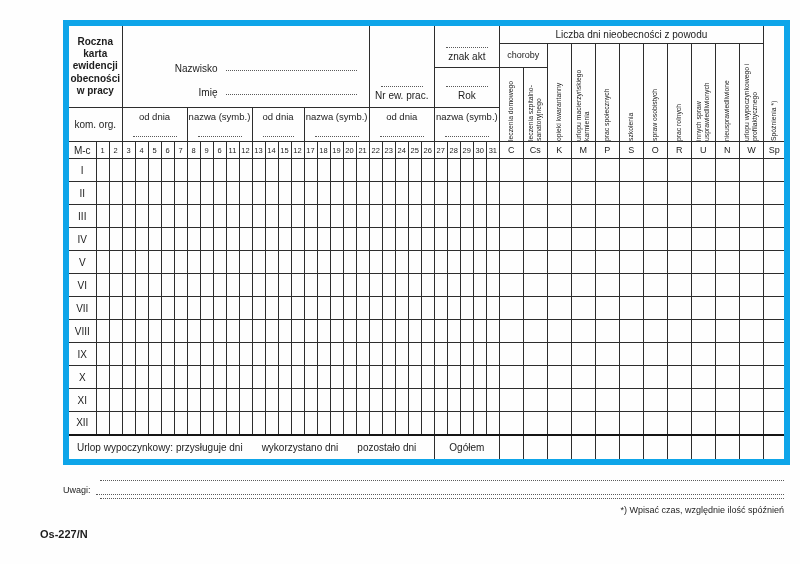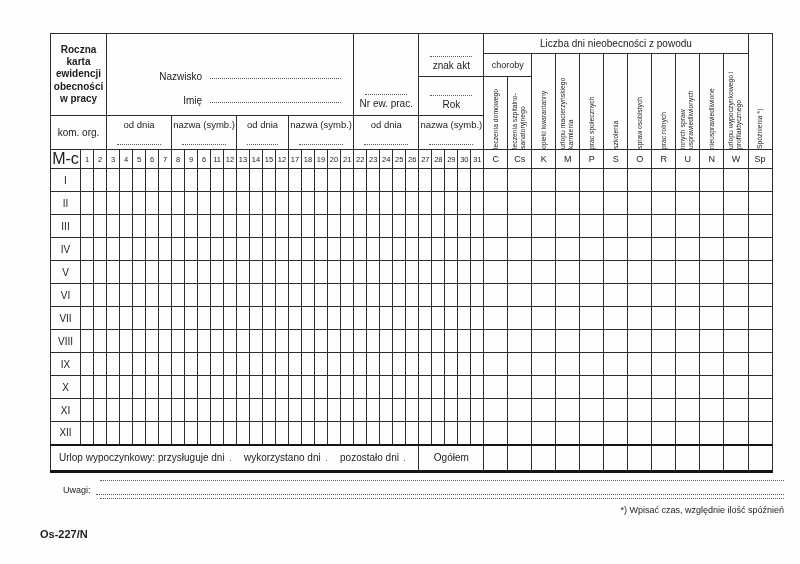--- a/index.html
+++ b/index.html
@@ -1,19 +1,19 @@
 <!DOCTYPE html>
 <html><head>
 <meta charset="utf-8">
 <style>
   html,body{margin:0;padding:0;}
   body{width:800px;height:564px;background:#ffffff;font-family:"Liberation Sans",sans-serif;color:#1c1c1c;}
   .page{position:relative;width:800px;height:564px;background:#fefefe;overflow:hidden;}
 
-  table.form{position:absolute;left:50px;top:20px;width:722px;border-collapse:collapse;table-layout:fixed;border:1px solid #0ea5e9;margin-top:13px;}
+  table.form{position:absolute;left:63px;top:20px;width:722px;border-collapse:collapse;table-layout:fixed;border:6px solid #0ea5e9;}
   td{border:1px solid #2d2d2d;padding:0;overflow:hidden;vertical-align:middle;}
 
   tr.h-r1{height:20px;} tr.h-r2{height:20px;} tr.h-r3{height:36px;} tr.h-r4{height:34px;}
   tr.h-r5{height:17px;} tr.h-m{height:23px;} tr.h-sum{height:27px;}
 
   .roczna-title{font-size:10px;line-height:1.22;text-align:center;font-weight:bold;padding:2px 1px;}
   .names-cell{vertical-align:bottom;}
   .names-inner{display:flex;flex-direction:column;justify-content:flex-end;height:72px;padding:0 8px 9px 0;row-gap:13px;}
   .name-line{display:flex;align-items:flex-end;font-size:10px;padding-left:19px;}
   .name-line .lbl{width:76px;text-align:right;white-space:nowrap;}
@@ -31,21 +31,21 @@
   .vert{vertical-align:bottom;}
   .vwrap{display:flex;justify-content:center;align-items:stretch;width:100%;}
   .vwrap.h70{height:68px;} .vwrap.h90{height:88px;} .vwrap.h110{height:108px;}
   .vtext{writing-mode:vertical-rl;transform:rotate(180deg);font-size:6.8px;line-height:1.25;height:100%;text-align:left;padding-top:3px;}
 
   .komorg{font-size:10px;text-align:center;}
   .grp-inner{height:30px;display:flex;flex-direction:column;justify-content:space-between;padding-top:2px;}
   .grp-lbl{font-size:9.5px;text-align:center;white-space:nowrap;}
   .grp-inner .dots{margin:0 10px 4px 10px;}
 
-  .mc-head{font-size:16px;text-align:center;}
+  .mc-head{font-size:10px;text-align:center;}
   .daynum{font-size:7.5px;text-align:center;color:#222;}
   .code{font-size:9px;text-align:center;}
   .month{font-size:10px;text-align:center;}
 
   tr.h-sum td{border-top:2px solid #151515;border-bottom:3px solid #151515;}
   .urlop-cell{font-size:10px;}
   .urlop-inner{display:flex;align-items:center;padding-left:8px;}
   .urlop-inner .seg{white-space:nowrap;}
   .urlop-inner .dots{width:52px;margin:0 14px 3px 5px;align-self:center;height:8px;}
   .ogolem{font-size:10px;text-align:center;}

